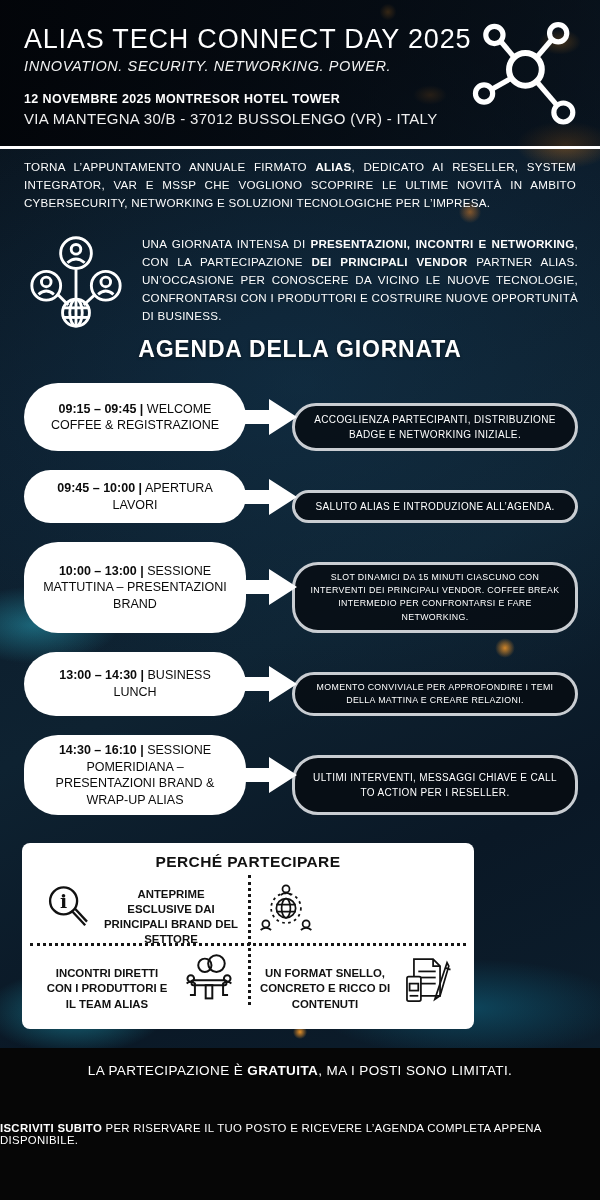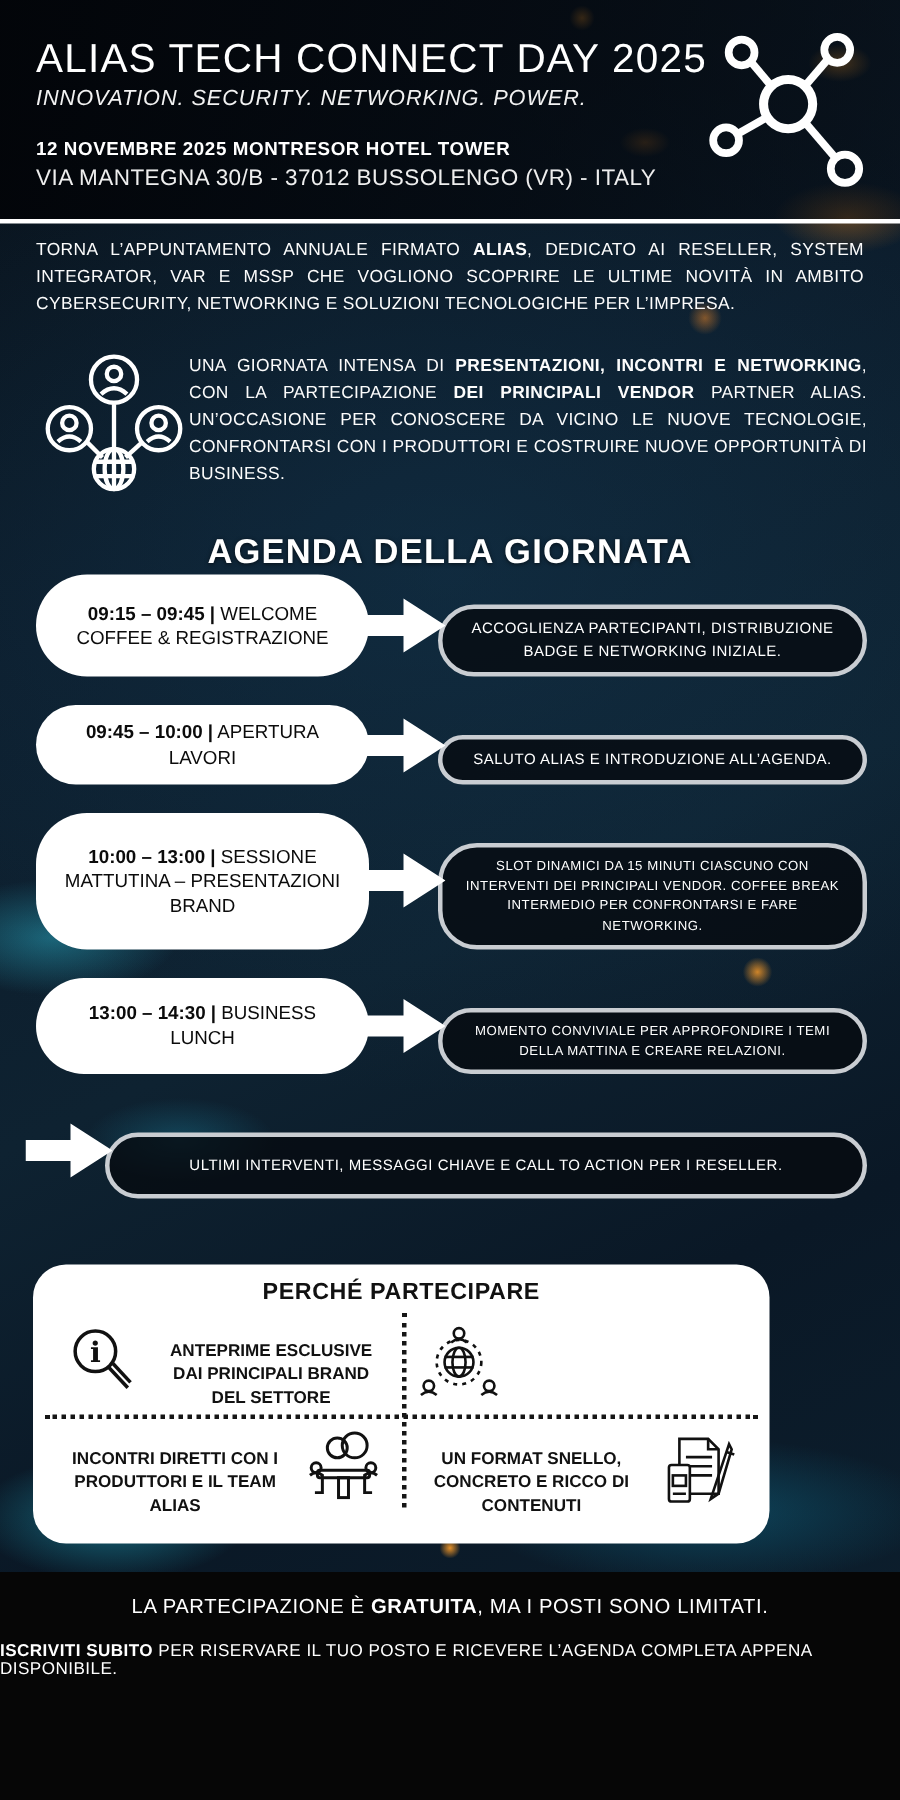--- a/index.html
+++ b/index.html
@@ -25,48 +25,48 @@
     background:linear-gradient(90deg, rgba(2,4,8,.92) 0%, rgba(4,8,14,.78) 55%, rgba(6,10,16,.45) 100%);}
   .title{position:absolute;top:24px;left:24px;font-size:27px;font-weight:normal;letter-spacing:.8px;width:450px;}
   .tagline{position:absolute;top:58px;left:24px;font-size:14.5px;font-style:italic;font-weight:500;letter-spacing:.6px;color:#f2f2f2;}
   .dateline{position:absolute;top:92px;left:24px;font-size:12.5px;font-weight:bold;letter-spacing:.4px;}
   .addrline{position:absolute;top:110px;left:24px;font-size:15px;letter-spacing:.3px;color:#eee;}
   .neticon{position:absolute;top:16px;right:16px;}
   .divider{position:absolute;top:146px;left:0;width:600px;height:3px;background:#fff;}
   .intro{position:absolute;top:158px;left:24px;width:552px;font-size:11.6px;line-height:1.55;
     text-align:justify;letter-spacing:.25px;color:#fcfcfc;}
   .intro b,.hl b{font-weight:bold;}
-  .hlwrap{position:absolute;top:232px;left:26px;width:552px;display:flex;align-items:center;}
+  .hlwrap{position:absolute;top:232px;left:26px;width:552px;display:flex;align-items:center;gap:16px;}
   .hlicon{flex:0 0 100px;display:flex;justify-content:center;}
   .hl{flex:1;font-size:11.6px;line-height:1.55;text-align:justify;letter-spacing:.25px;color:#fcfcfc;}
-  .agtitle{position:absolute;top:354px;left:0;width:600px;text-align:center;
+  .agtitle{position:absolute;top:336px;left:0;width:600px;text-align:center;
     font-size:23px;font-weight:bold;letter-spacing:.8px;text-shadow:0 1px 3px rgba(0,0,0,.6);}
   .rows{position:absolute;top:383px;left:24px;width:554px;display:flex;flex-direction:column;gap:19px;}
   .arow{display:flex;align-items:stretch;}
   .pill{flex:0 0 222px;background:#fff;color:#0b0b0b;border-radius:34px;
     display:flex;align-items:center;justify-content:center;text-align:center;
     padding:7px 16px;box-sizing:border-box;font-size:12.5px;line-height:1.32;}
   .pill .t{font-weight:bold;}
   .arrow{flex:0 0 58px;align-self:center;margin:0 -5px 0 -7px;z-index:1;}
   .dbox{flex:1;background:rgba(6,10,16,.78);border:3px solid #c9cdd2;border-radius:26px;
     display:flex;align-items:center;justify-content:center;text-align:center;
     padding:6px 15px;box-sizing:border-box;font-size:10px;line-height:1.5;letter-spacing:.35px;color:#fff;margin-top:20px;}
   .r1{min-height:50px}.r2{min-height:50px}.r3{min-height:58px}.r4{min-height:48px}.r5{min-height:64px}.r6{min-height:50px}
   .small .dbox{font-size:8.8px;}
-  .why{position:absolute;top:843px;left:22px;width:491px;height:186px;background:#fff;border-radius:22px;
+  .why{position:absolute;top:843px;left:22px;width:452px;height:186px;background:#fff;border-radius:8px;
     color:#111;box-sizing:border-box;padding-top:10px;}
   .whytitle{text-align:center;font-size:15.5px;font-weight:bold;letter-spacing:.4px;}
   .wgrid{position:relative;display:grid;grid-template-columns:1fr 1fr;grid-auto-rows:72px;padding:2px 10px 0 10px;}
   .wcell{display:flex;align-items:center;gap:8px;padding:0 10px;}
   .wtext{flex:1;font-weight:bold;font-size:11.4px;line-height:1.32;text-align:center;margin-top:16px;}
   .wicon{flex:0 0 auto;display:flex;align-items:center;justify-content:center;}
   .vsep{position:absolute;left:50%;top:4px;bottom:12px;border-left:3px dotted #161616;}
   .hsep{position:absolute;left:8px;right:8px;top:72px;border-top:3px dotted #161616;}
   .footer{position:absolute;top:1048px;left:0;width:600px;height:152px;background:#060606;
-    display:flex;flex-direction:column;align-items:center;box-sizing:border-box;padding-top:15px;}
+    display:flex;flex-direction:column;align-items:center;box-sizing:border-box;padding-top:15px;gap:27px;}
   .fpart{font-size:13.5px;letter-spacing:.4px;}
   .fpart b,.fcta b{font-weight:bold;}
   .vendors{margin-top:18px;font-size:15.3px;font-weight:bold;letter-spacing:.6px;line-height:1.85;text-align:center;}
   .fcta{margin-top:17px;font-size:11.4px;letter-spacing:.3px;}
   svg{display:block;}
 </style>
 </head>
 <body>
 
 <div class="poster">
@@ -164,20 +164,23 @@
         </div>
       <svg class="arrow" width="58" height="46" viewBox="0 0 58 46">
           <path d="M0 16 H30 V5 L58 23 L30 41 V30 H0 Z" fill="#fff"></path>
         </svg>
       <div class="dbox">
           <span>MOMENTO CONVIVIALE PER APPROFONDIRE I TEMI DELLA MATTINA E CREARE RELAZIONI.</span>
         </div>
     </div>
 
     <div class="arow r5">
+      <div class="pill">
+          <div class="ptext"><span class="t">14:30 – 16:10 |</span> <span>SESSIONE POMERIDIANA – PRESENTAZIONI BRAND &amp; WRAP-UP ALIAS</span></div>
+        </div>
       <svg class="arrow" width="58" height="46" viewBox="0 0 58 46">
           <path d="M0 16 H30 V5 L58 23 L30 41 V30 H0 Z" fill="#fff"></path>
         </svg>
       <div class="dbox">
           <span>ULTIMI INTERVENTI, MESSAGGI CHIAVE E CALL TO ACTION PER I RESELLER.</span>
         </div>
     </div>
 
 
   </div>

